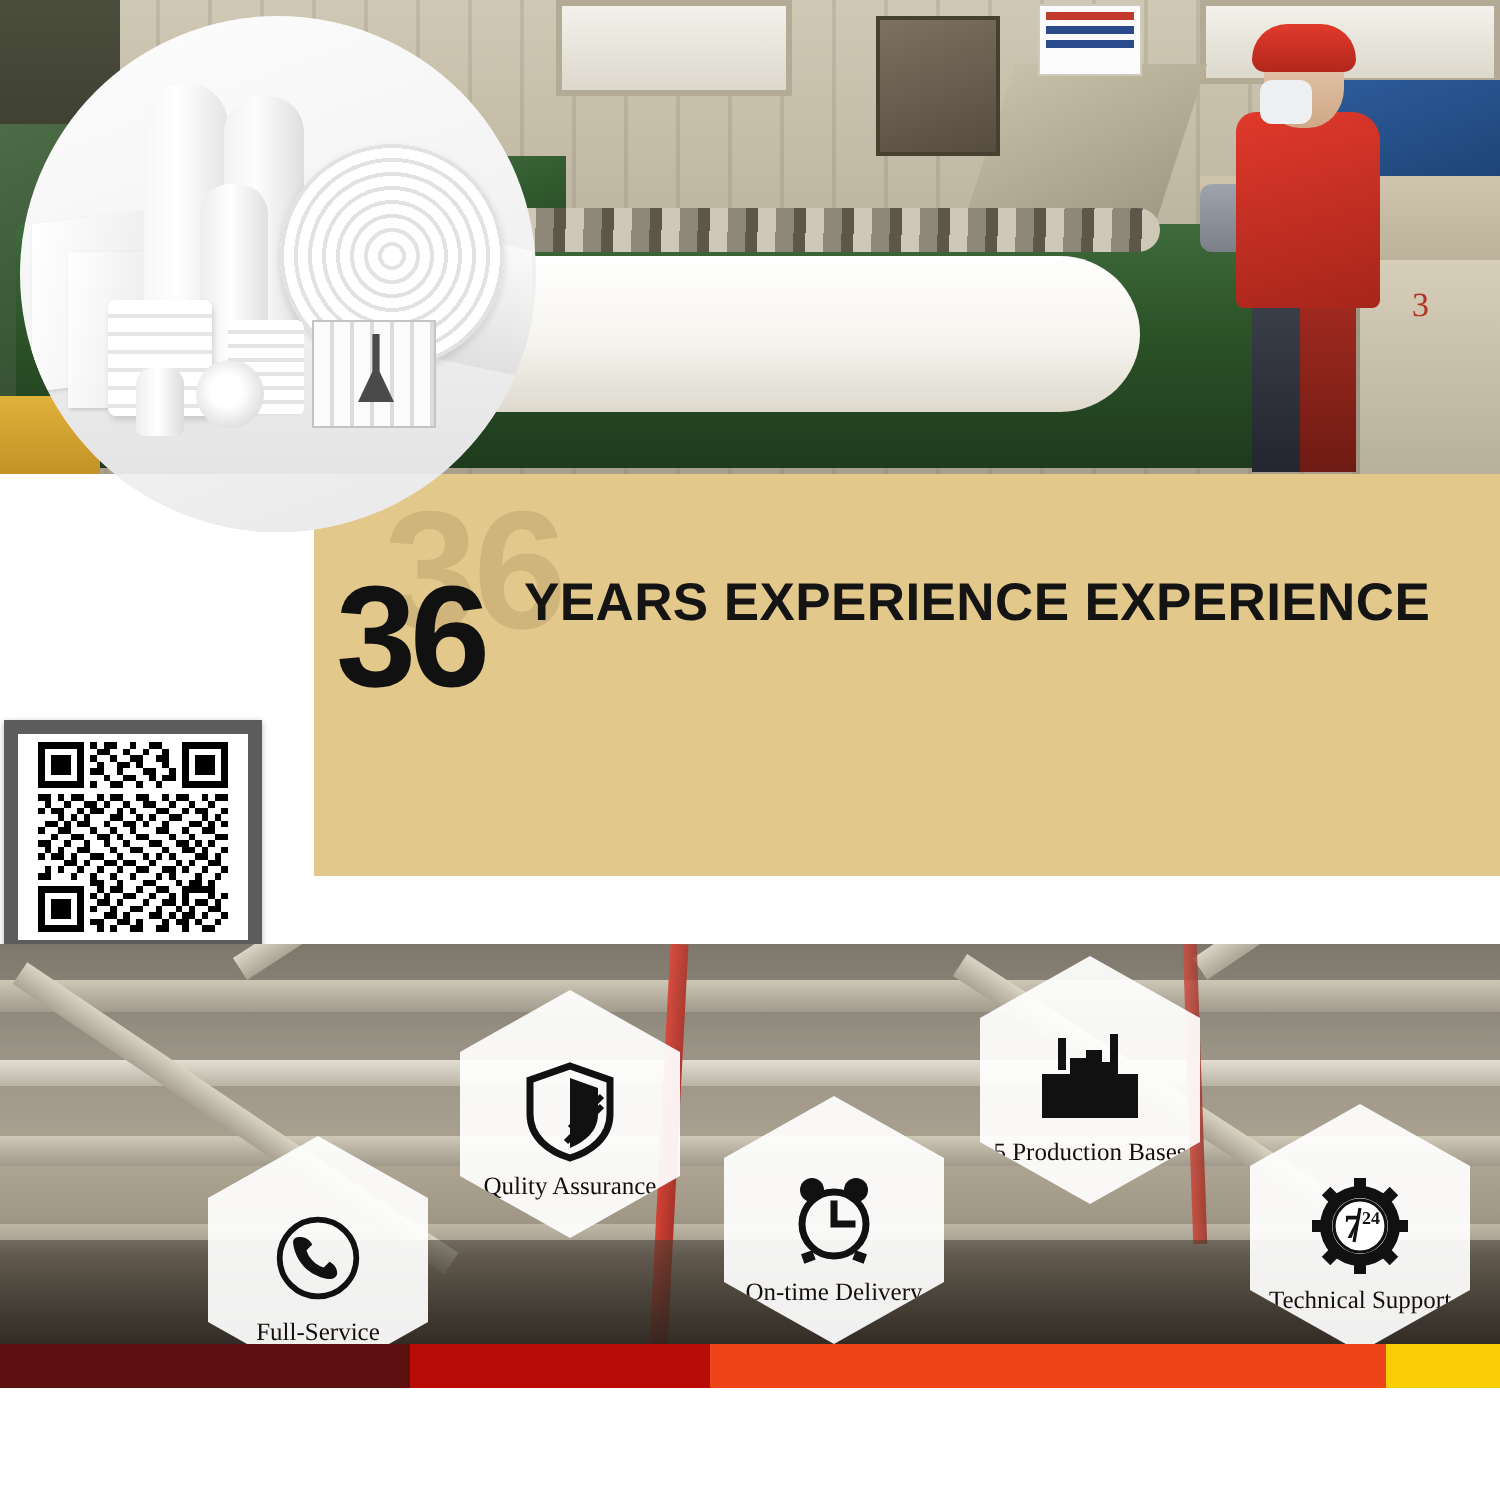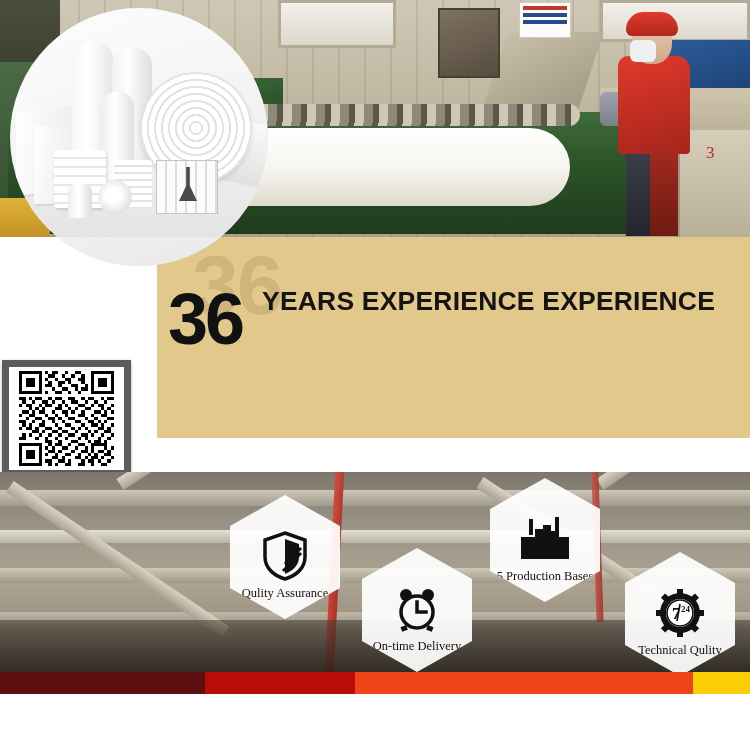--- a/index.html
+++ b/index.html
@@ -634,20 +634,29 @@
     <div class="bp-diag bp-d1"></div>
     <div class="bp-diag bp-d2"></div>
     <div class="bp-diag bp-d3"></div>
     <div class="bp-diag bp-d4"></div>
     <div class="bp-red-pipe"></div>
     <div class="bp-red-pipe2"></div>
     <div class="bp-dark-bot"></div>
     <div class="bp-haze"></div>
   </div>
 
+  <div class="hex hex-1">
+    <div class="hex-icon">
+      <svg width="46" height="46" viewBox="0 0 48 48">
+        <circle cx="24" cy="24" r="20" fill="none" stroke="#111" stroke-width="3"></circle>
+        <path d="M15 13c3 0 5 2 6 4l-3 3c1 4 5 8 9 9l3-3c2 1 4 3 4 6 0 2-2 3-4 3-10-1-18-9-19-19 0-2 1-3 4-3z" fill="#111"></path>
+      </svg>
+    </div>
+    <div class="hex-label">Full-Service</div>
+  </div>
 
   <div class="hex hex-2">
     <div class="hex-icon">
       <svg width="48" height="50" viewBox="0 0 48 50">
         <path d="M24 2 L44 9 V26 C44 38 34 45 24 48 C14 45 4 38 4 26 V9 Z" fill="none" stroke="#111" stroke-width="3.5"></path>
         <path d="M24 8 L38 13 V26 C38 35 31 40 24 43 Z" fill="#111"></path>
         <path d="M22 40 L40 22 M24 33 L40 17" stroke="#111" stroke-width="3" fill="none"></path>
       </svg>
     </div>
     <div class="hex-label">Qulity Assurance</div>
@@ -695,21 +704,21 @@
           <rect x="6" y="36" width="7" height="6" transform="rotate(-45 9.5 39)"></rect>
           <rect x="35" y="36" width="7" height="6" transform="rotate(45 38.5 39)"></rect>
         </g>
         <circle cx="24" cy="24" r="14" fill="#fff"></circle>
         <circle cx="24" cy="24" r="13" fill="none" stroke="#111" stroke-width="1.6"></circle>
         <text x="16" y="30" font-family="Liberation Serif, serif" font-size="17" font-weight="700" fill="#111">7</text>
         <line x1="24" y1="15" x2="21" y2="32" stroke="#111" stroke-width="1.6"></line>
         <text x="25" y="23" font-family="Liberation Serif, serif" font-size="9" font-weight="700" fill="#111">24</text>
       </svg>
     </div>
-    <div class="hex-label">Technical Qulity</div>
+    <div class="hex-label">Technical Support</div>
   </div>
 
   <div class="stripe">
       <span style="background: rgb(94, 16, 16); width: 205px;"></span>
       <span style="background: rgb(184, 12, 6); width: 150px;"></span>
       <span style="background: rgb(239, 67, 24); width: 338px;"></span>
       <span style="background: rgb(251, 205, 7); width: 57px;"></span>
     </div>
   <div class="white-base"></div>
 

